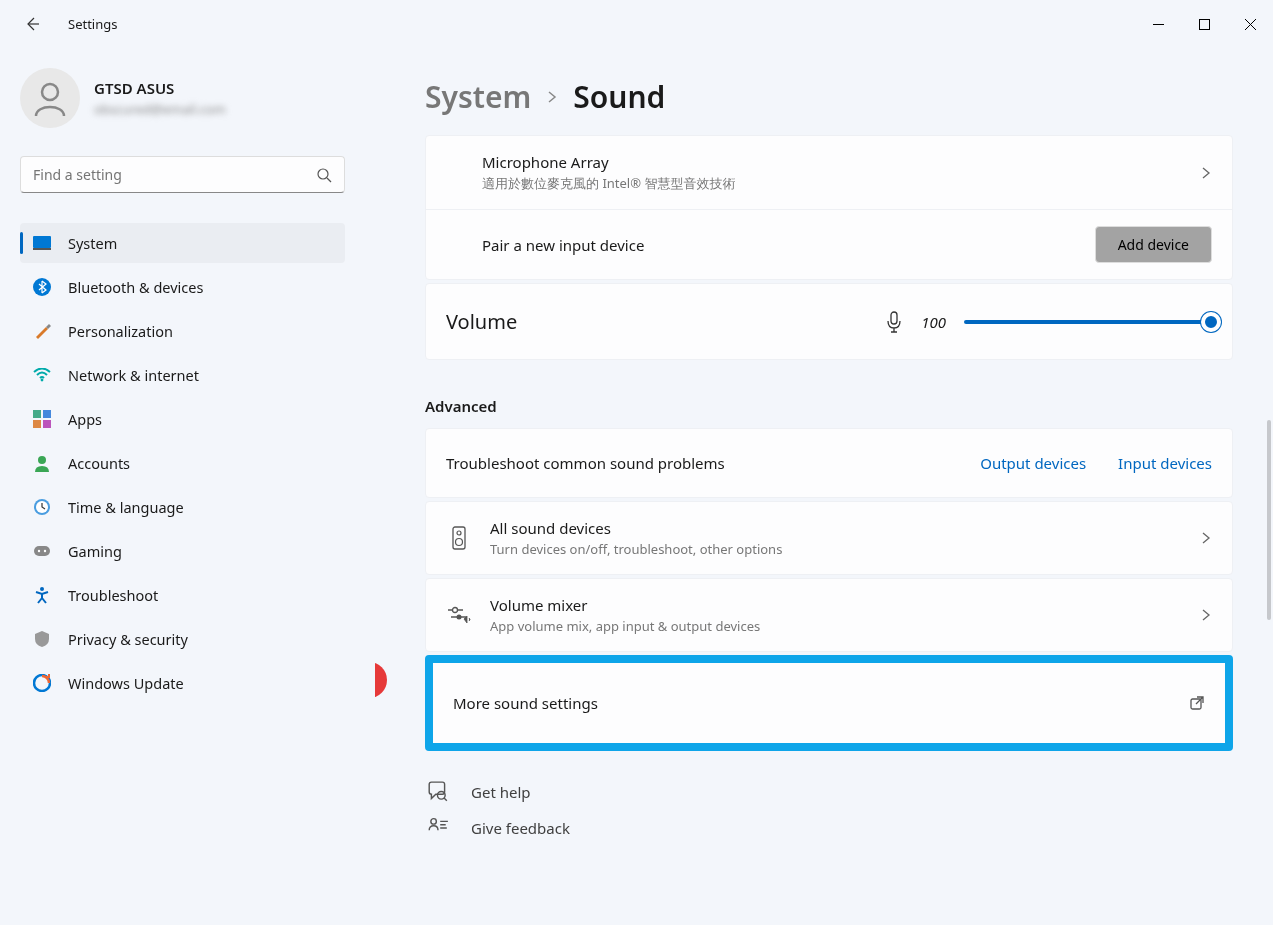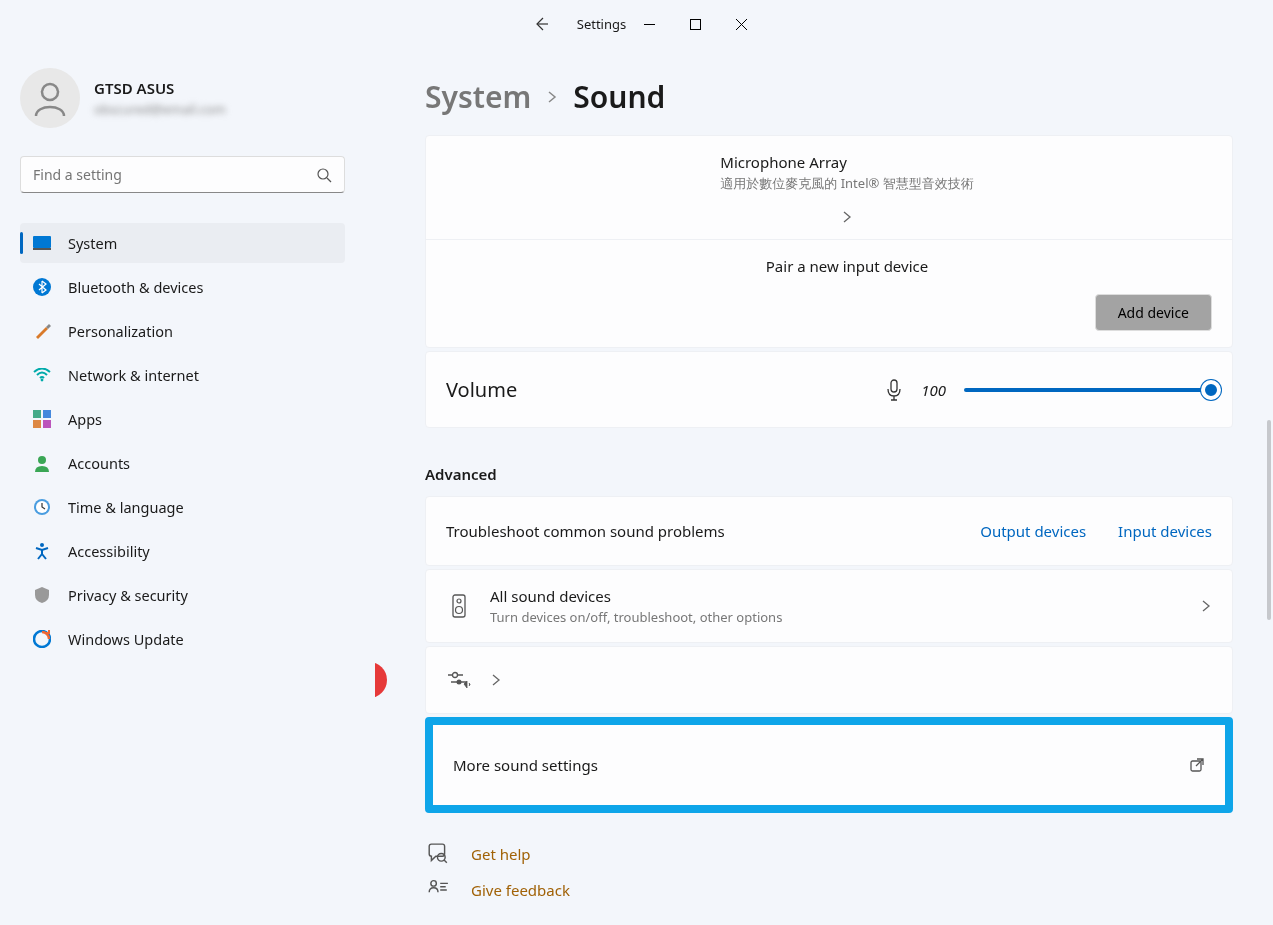--- a/index.html
+++ b/index.html
@@ -1,18 +1,18 @@
 <!DOCTYPE html>
 <html><head>
 <meta charset="utf-8">
 <style>
 * { margin: 0; padding: 0; box-sizing: border-box; font-family: "Segoe UI Variable", "Segoe UI", -apple-system, system-ui, sans-serif; }
 body { background: #f3f6fb; color: #1a1a1a; width: 1273px; height: 925px; overflow: hidden; position: relative; }
 
-.titlebar { height: 48px; display: flex; align-items: center; justify-content: center; padding: 0 0 0 16px; }
+.titlebar { height: 48px; display: flex; align-items: center; justify-content: space-between; padding: 0 0 0 16px; }
 .titlebar-left { display: flex; align-items: center; gap: 20px; }
 .back-btn { width: 32px; height: 32px; display: flex; align-items: center; justify-content: center; border-radius: 4px; cursor: pointer; }
 .titlebar-title { font-size: 13px; font-weight: 400; }
 .win-controls { display: flex; }
 .win-btn { width: 46px; height: 32px; display: flex; align-items: center; justify-content: center; cursor: pointer; }
 
 .app-body { display: flex; height: calc(925px - 48px); gap: 20px; }
 
 .sidebar { width: 355px; padding: 20px 10px 20px 20px; display: flex; flex-direction: column; flex-shrink: 0; }
 .user-block { display: flex; align-items: center; gap: 14px; margin-bottom: 28px; }
@@ -58,26 +58,26 @@
 .tb-row .card-title { flex: 1; }
 .link { color: #0067c0; font-size: 15px; cursor: pointer; margin-left: 32px; }
 
 .highlight-box { border: 8px solid #0ea5e9; border-radius: 4px; margin-top: 3px; }
 .highlight-box .card-row { background: #fdfdfe; }
 
 .annotation { position: absolute; width: 36px; height: 36px; border-radius: 50%; background: #e63939; color: #fff; display: flex; align-items: center; justify-content: center; font-size: 18px; font-weight: 600; z-index: 10; }
 
 .footer-links { margin-top: 30px; display: flex; flex-direction: column; gap: 14px; padding-left: 2px; }
 .footer-link { display: flex; align-items: center; gap: 22px; font-size: 15px; cursor: pointer; }
-.footer-link .label { color: #a16207; }
+.footer-link .label { color: #404040; }
 .footer-icon { width: 22px; height: 22px; color: #555; }
 
 .scrollbar-track { position: absolute; right: 2px; top: 420px; width: 4px; height: 200px; background: #c6c8cc; border-radius: 2px; }
 
-.pad-sub { padding-left: 56px; flex-direction: column; }
+.pad-sub { padding-left: 56px; }
 </style>
 </head>
 <body>
 
 <div class="titlebar">
   <div class="titlebar-left">
     <div class="back-btn">
       <svg width="16" height="16" viewBox="0 0 16 16">
           <path d="M10 2 L4 8 L10 14" fill="none" stroke="#333" stroke-width="1.2"></path>
           <path d="M4 8 H15" stroke="#333" stroke-width="1.2"></path>
@@ -189,26 +189,36 @@
             <svg width="18" height="18">
               <circle cx="9" cy="9" r="8" fill="#4a9de0"></circle>
               <circle cx="9" cy="9" r="6" fill="#fff"></circle>
               <path d="M9 5 V9 L12 11" stroke="#333" stroke-width="1.2" fill="none"></path>
             </svg>
           </span>
         <span>Time &amp; language</span>
       </div>
       <div class="nav-item">
         <span class="nav-icon">
+            <svg width="20" height="14" viewBox="0 0 20 14">
+              <rect x="2" y="2" width="16" height="10" rx="5" fill="#888"></rect>
+              <circle cx="7" cy="7" r="1.2" fill="#fff"></circle>
+              <circle cx="13" cy="7" r="1.2" fill="#fff"></circle>
+            </svg>
+          </span>
+        <span>Gaming</span>
+      </div>
+      <div class="nav-item">
+        <span class="nav-icon">
             <svg width="18" height="18" viewBox="0 0 18 18">
               <circle cx="9" cy="3" r="2" fill="#0067c0"></circle>
               <path d="M3 6 L9 8 L15 6 M9 8 V12 M9 12 L5 17 M9 12 L13 17" stroke="#0067c0" stroke-width="2" fill="none"></path>
             </svg>
           </span>
-        <span>Accessibility</span>
+        <span>Troubleshoot</span>
       </div>
       <div class="nav-item">
         <span class="nav-icon">
             <svg width="16" height="18" viewBox="0 0 16 18">
               <path d="M8 1 L15 4 V9 Q15 15 8 17 Q1 15 1 9 V4 Z" fill="#999"></path>
             </svg>
           </span>
         <span>Privacy &amp; security</span>
       </div>
       <div class="nav-item">
@@ -299,20 +309,24 @@
     <div class="card" style="margin-top:3px">
       <div class="card-row">
         <div class="card-icon">
           <svg width="24" height="20" viewBox="0 0 24 20">
               <path d="M1 5 H16 M4 12 H19" stroke="#555" stroke-width="1.3"></path>
               <circle cx="8" cy="5" r="2.5" fill="#fff" stroke="#555" stroke-width="1.3"></circle>
               <circle cx="12" cy="12" r="2.5" fill="#555"></circle>
               <path d="M17 14 L20 11 V18 Z M22 13 Q24 14.5 22 16" fill="#555" stroke="#555" stroke-width="0.8"></path>
             </svg>
         </div>
+        <div class="card-text">
+          <div class="card-title">Volume mixer</div>
+          <div class="card-sub">App volume mix, app input &amp; output devices</div>
+        </div>
         <svg class="chev" width="12" height="12" viewBox="0 0 12 12">
             <path d="M3 1 L9 6 L3 11" fill="none" stroke="#666" stroke-width="1.3"></path>
           </svg>
       </div>
     </div>
 
     <div class="annotation" style="left:-24px; top:614px;">
       
     </div>
 

